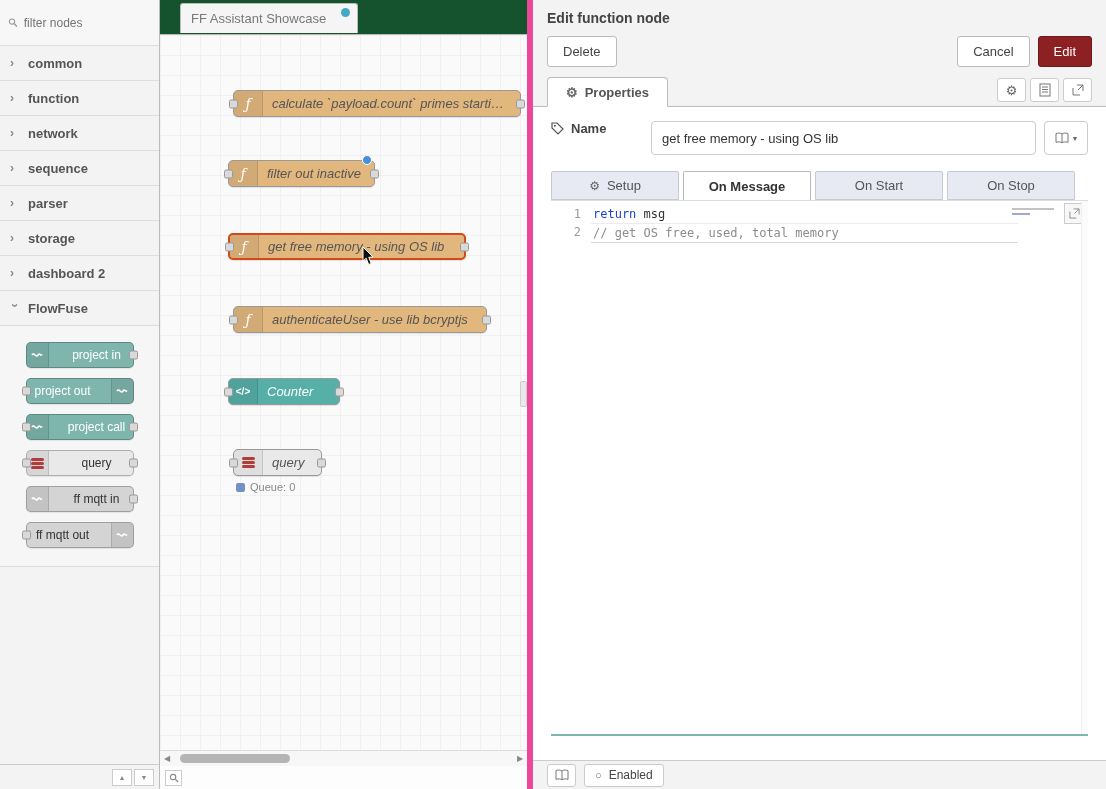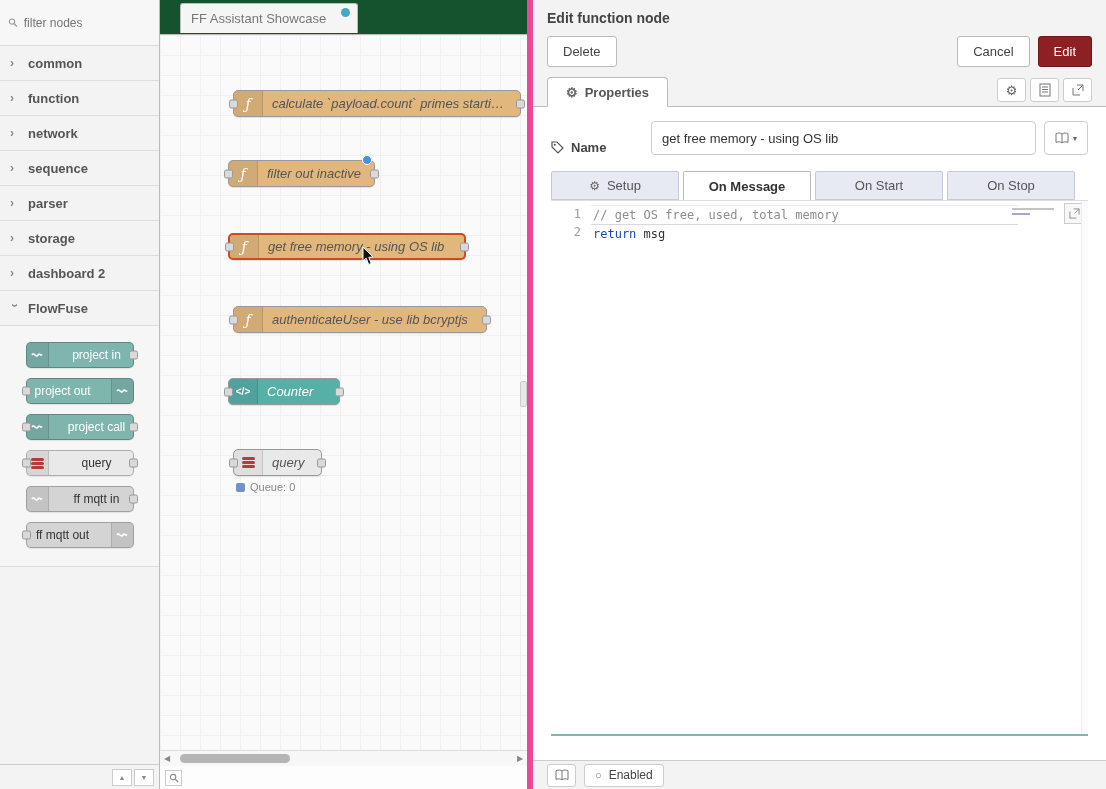--- a/index.html
+++ b/index.html
@@ -63,21 +63,21 @@
   .tray-header { padding:10px 14px 4px; font-size:14px; font-weight:bold; color:#444; }
   .tray-toolbar { display:flex; justify-content:space-between; align-items:center; padding:6px 14px 10px; }
   .tray-toolbar .right { display:flex; gap:8px; }
   .btn { background:#fff; border:1px solid #bbb; border-radius:3px; padding:7px 15px; font-size:13px; color:#444; cursor:pointer; font-family:"Liberation Sans",sans-serif; }
   .btn.primary { background:var(--done_btn,#8c2022); border-color:#6d191b; color:#fff; }
   .tabrow { display:flex; align-items:flex-end; justify-content:space-between; padding:0 14px; height:30px; border-bottom:1px solid #bbb; }
   .props-tab { height:30px; margin-bottom:-1px; background:#fff; border:1px solid #bbb; border-bottom:1px solid #fff; border-radius:4px 4px 0 0; display:flex; align-items:center; gap:7px; padding:0 18px; font-size:13px; font-weight:bold; color:#555; cursor:pointer; }
   .tab-icons { display:flex; gap:4px; margin-bottom:4px; }
   .mini-btn { width:29px; height:24px; border:1px solid #ccc; border-radius:3px; background:#fff; display:flex; align-items:center; justify-content:center; color:#666; font-size:13px; cursor:pointer; }
   .tray-body { flex:1; background:#fff; padding:14px 18px 0; display:flex; flex-direction:column; overflow:hidden; }
-  .form-row { display:flex; align-items:flex-end; margin-bottom:16px; }
+  .form-row { display:flex; align-items:flex-start; margin-bottom:16px; }
   .form-label { width:100px; display:flex; align-items:center; gap:7px; font-size:13px; color:#444; }
   .name-input { flex:1; height:34px; border:1px solid #ccc; border-radius:4px; padding:0 10px; font-size:13px; color:#333; outline:none; font-family:"Liberation Sans",sans-serif; }
   .name-extra { width:44px; height:34px; margin-left:8px; border:1px solid #ccc; border-radius:4px; background:#fff; display:flex; align-items:center; justify-content:center; gap:4px; color:#666; cursor:pointer; }
   .func-tabs { display:flex; gap:4px; }
   .ftab { width:128px; height:29px; background:#e7e9f3; border:1px solid #c5c8d6; border-bottom:1px solid #c5c8d6; border-radius:2px 2px 0 0; display:flex; align-items:center; justify-content:center; gap:7px; font-size:13px; color:#555; cursor:pointer; }
   .ftab.active { background:#fff; border-color:#bbb; border-bottom:1px solid #fff; font-weight:bold; color:#333; margin-bottom:-1px; height:30px; }
   .code-editor { flex:1; position:relative; background:#fff; border-top:1px solid #ddd; border-bottom:2px solid #7fb6b2; margin-bottom:24px; display:flex; padding-top:4px; font-family:"DejaVu Sans Mono",monospace; font-size:12px; line-height:18px; }
   .gutter { width:40px; text-align:right; padding-right:10px; color:#9a9a9a; }
   .codelines { flex:1; position:relative; }
   .codeline { white-space:pre; padding-left:2px; }
@@ -356,22 +356,22 @@
         <div class="ftab">
             <span>On Stop</span>
           </div>
       </div>
       <div class="code-editor">
         <div class="gutter">
           <div class="codeline">1</div>
           <div class="codeline">2</div>
         </div>
         <div class="codelines">
+          <div class="codeline"><span class="tok-kw">return</span><span class="tok-plain"> msg</span></div>
           <div class="codeline current"><span class="tok-comment">// get OS free, used, total memory</span></div>
-          <div class="codeline"><span class="tok-kw">return</span><span class="tok-plain"> msg</span></div>
         </div>
         <div class="minimap">
             <div class="m1"></div>
             <div class="m2"></div>
           </div>
         <span class="expand-btn">
           <svg width="11" height="11" viewBox="0 0 12 12">
               <path d="M1 4 L1 11 L8 11" fill="none" stroke="#888"></path>
               <path d="M5 1 L11 1 L11 7" fill="none" stroke="#888"></path>
               <line x1="11" y1="1" x2="6" y2="6" stroke="#888"></line>

